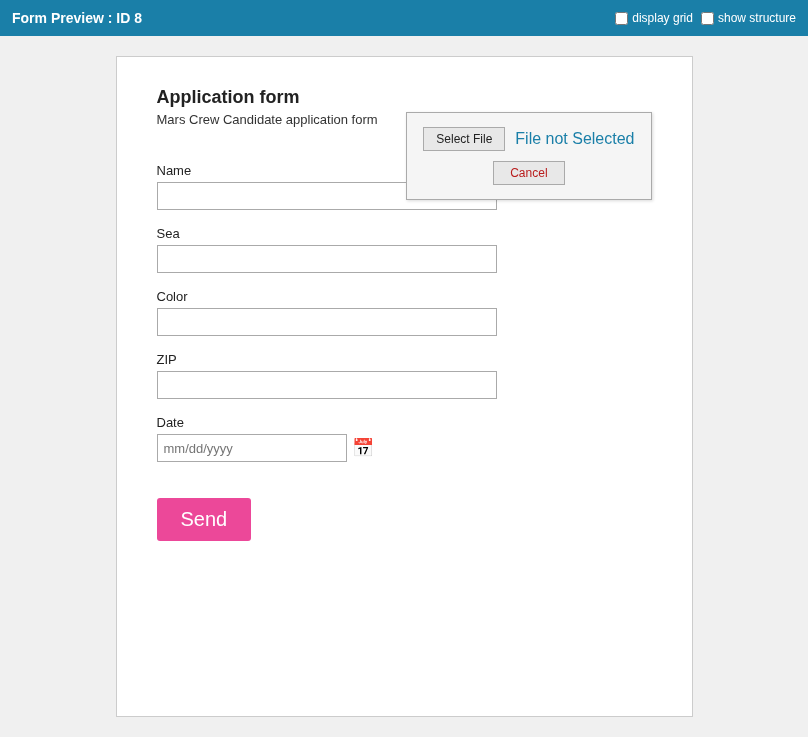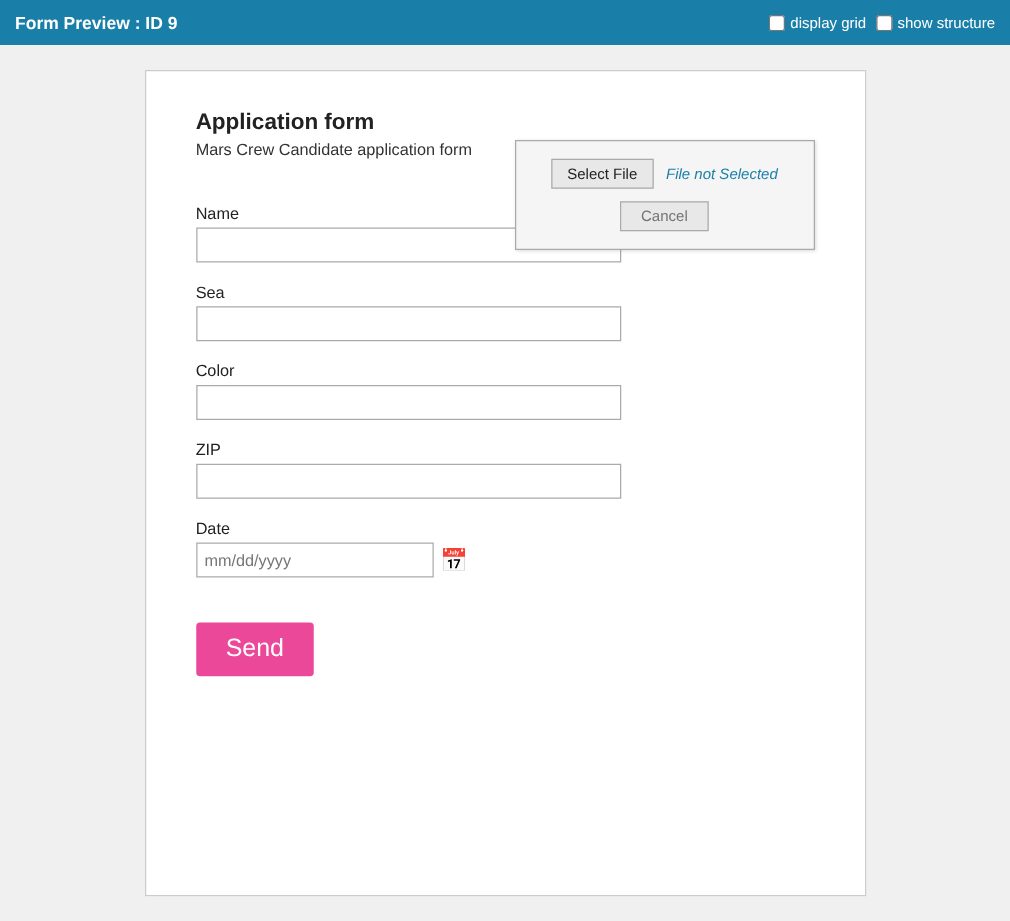--- a/index.html
+++ b/index.html
@@ -109,31 +109,30 @@
       background: #e8e8e8;
       border: 1px solid #aaa;
       padding: 4px 12px;
       font-size: 12px;
       cursor: pointer;
       color: #222;
     }
 
     .file-not-selected {
       color: #1a7fa8;
-      font-size: 12px;
-      font-style: italic;
+      font-size: 16px;
     }
 
     .cancel-btn {
       background: #e8e8e8;
       border: 1px solid #aaa;
       padding: 4px 16px;
       font-size: 12px;
       cursor: pointer;
-      color: #737373;
+      color: #b91c1c;
     }
 
     
     .form-fields {
       margin-top: 36px;
     }
 
     .field-group {
       margin-bottom: 16px;
     }
@@ -184,21 +183,21 @@
       font-size: 20px;
       cursor: pointer;
       margin-top: 20px;
       border-radius: 3px;
     }
   </style>
 </head>
 <body>
 
 <div class="header-bar">
-  <span class="header-title">Form Preview : ID 9</span>
+  <span class="header-title">Form Preview : ID 8</span>
   <div class="header-options">
     <label class="header-option">
       <input type="checkbox" style="">
       <span>display grid</span>
     </label>
     <label class="header-option">
       <input type="checkbox" style="">
       <span>show structure</span>
     </label>
   </div>

